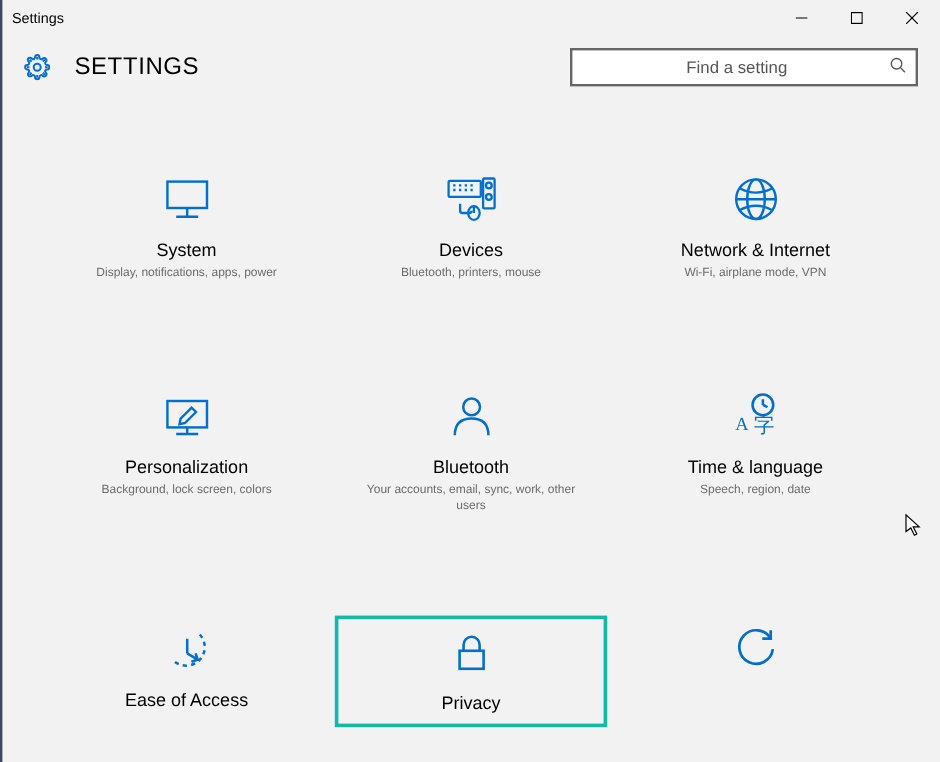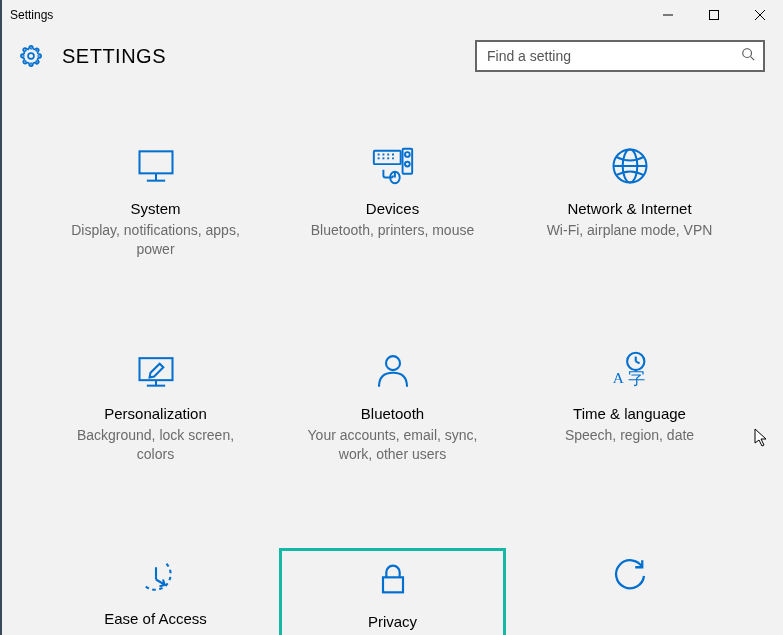--- a/index.html
+++ b/index.html
@@ -58,20 +58,21 @@
       padding: 0 8px 0 10px;
     }
     .search-input {
       border: none;
       outline: none;
       flex: 1;
       font-size: 14px;
       color: #be185d;
       background: transparent;
       font-family: inherit;
+      text-align: center;
     }
     .search-input::placeholder { color: #555; }
     .search-icon { color: #555; }
     .grid {
       display: grid;
       grid-template-columns: repeat(3, 1fr);
       padding: 50px 40px 0 40px;
       row-gap: 80px;
       column-gap: 10px;
     }
@@ -87,21 +88,21 @@
       justify-content: center;
       margin-bottom: 10px;
       color: #006fcf;
     }
     .tile-title {
       font-size: 15px;
       color: #000;
       margin-bottom: 4px;
     }
     .tile-sub {
-      font-size: 14px;
+      font-size: 10px;
       color: #6b6b6b;
       line-height: 1.35;
       padding: 0 12px;
     }
     .highlighted {
       border: 3px solid #14b8a6;
     }
     .cursor {
       position: absolute;
       left: 752px;

